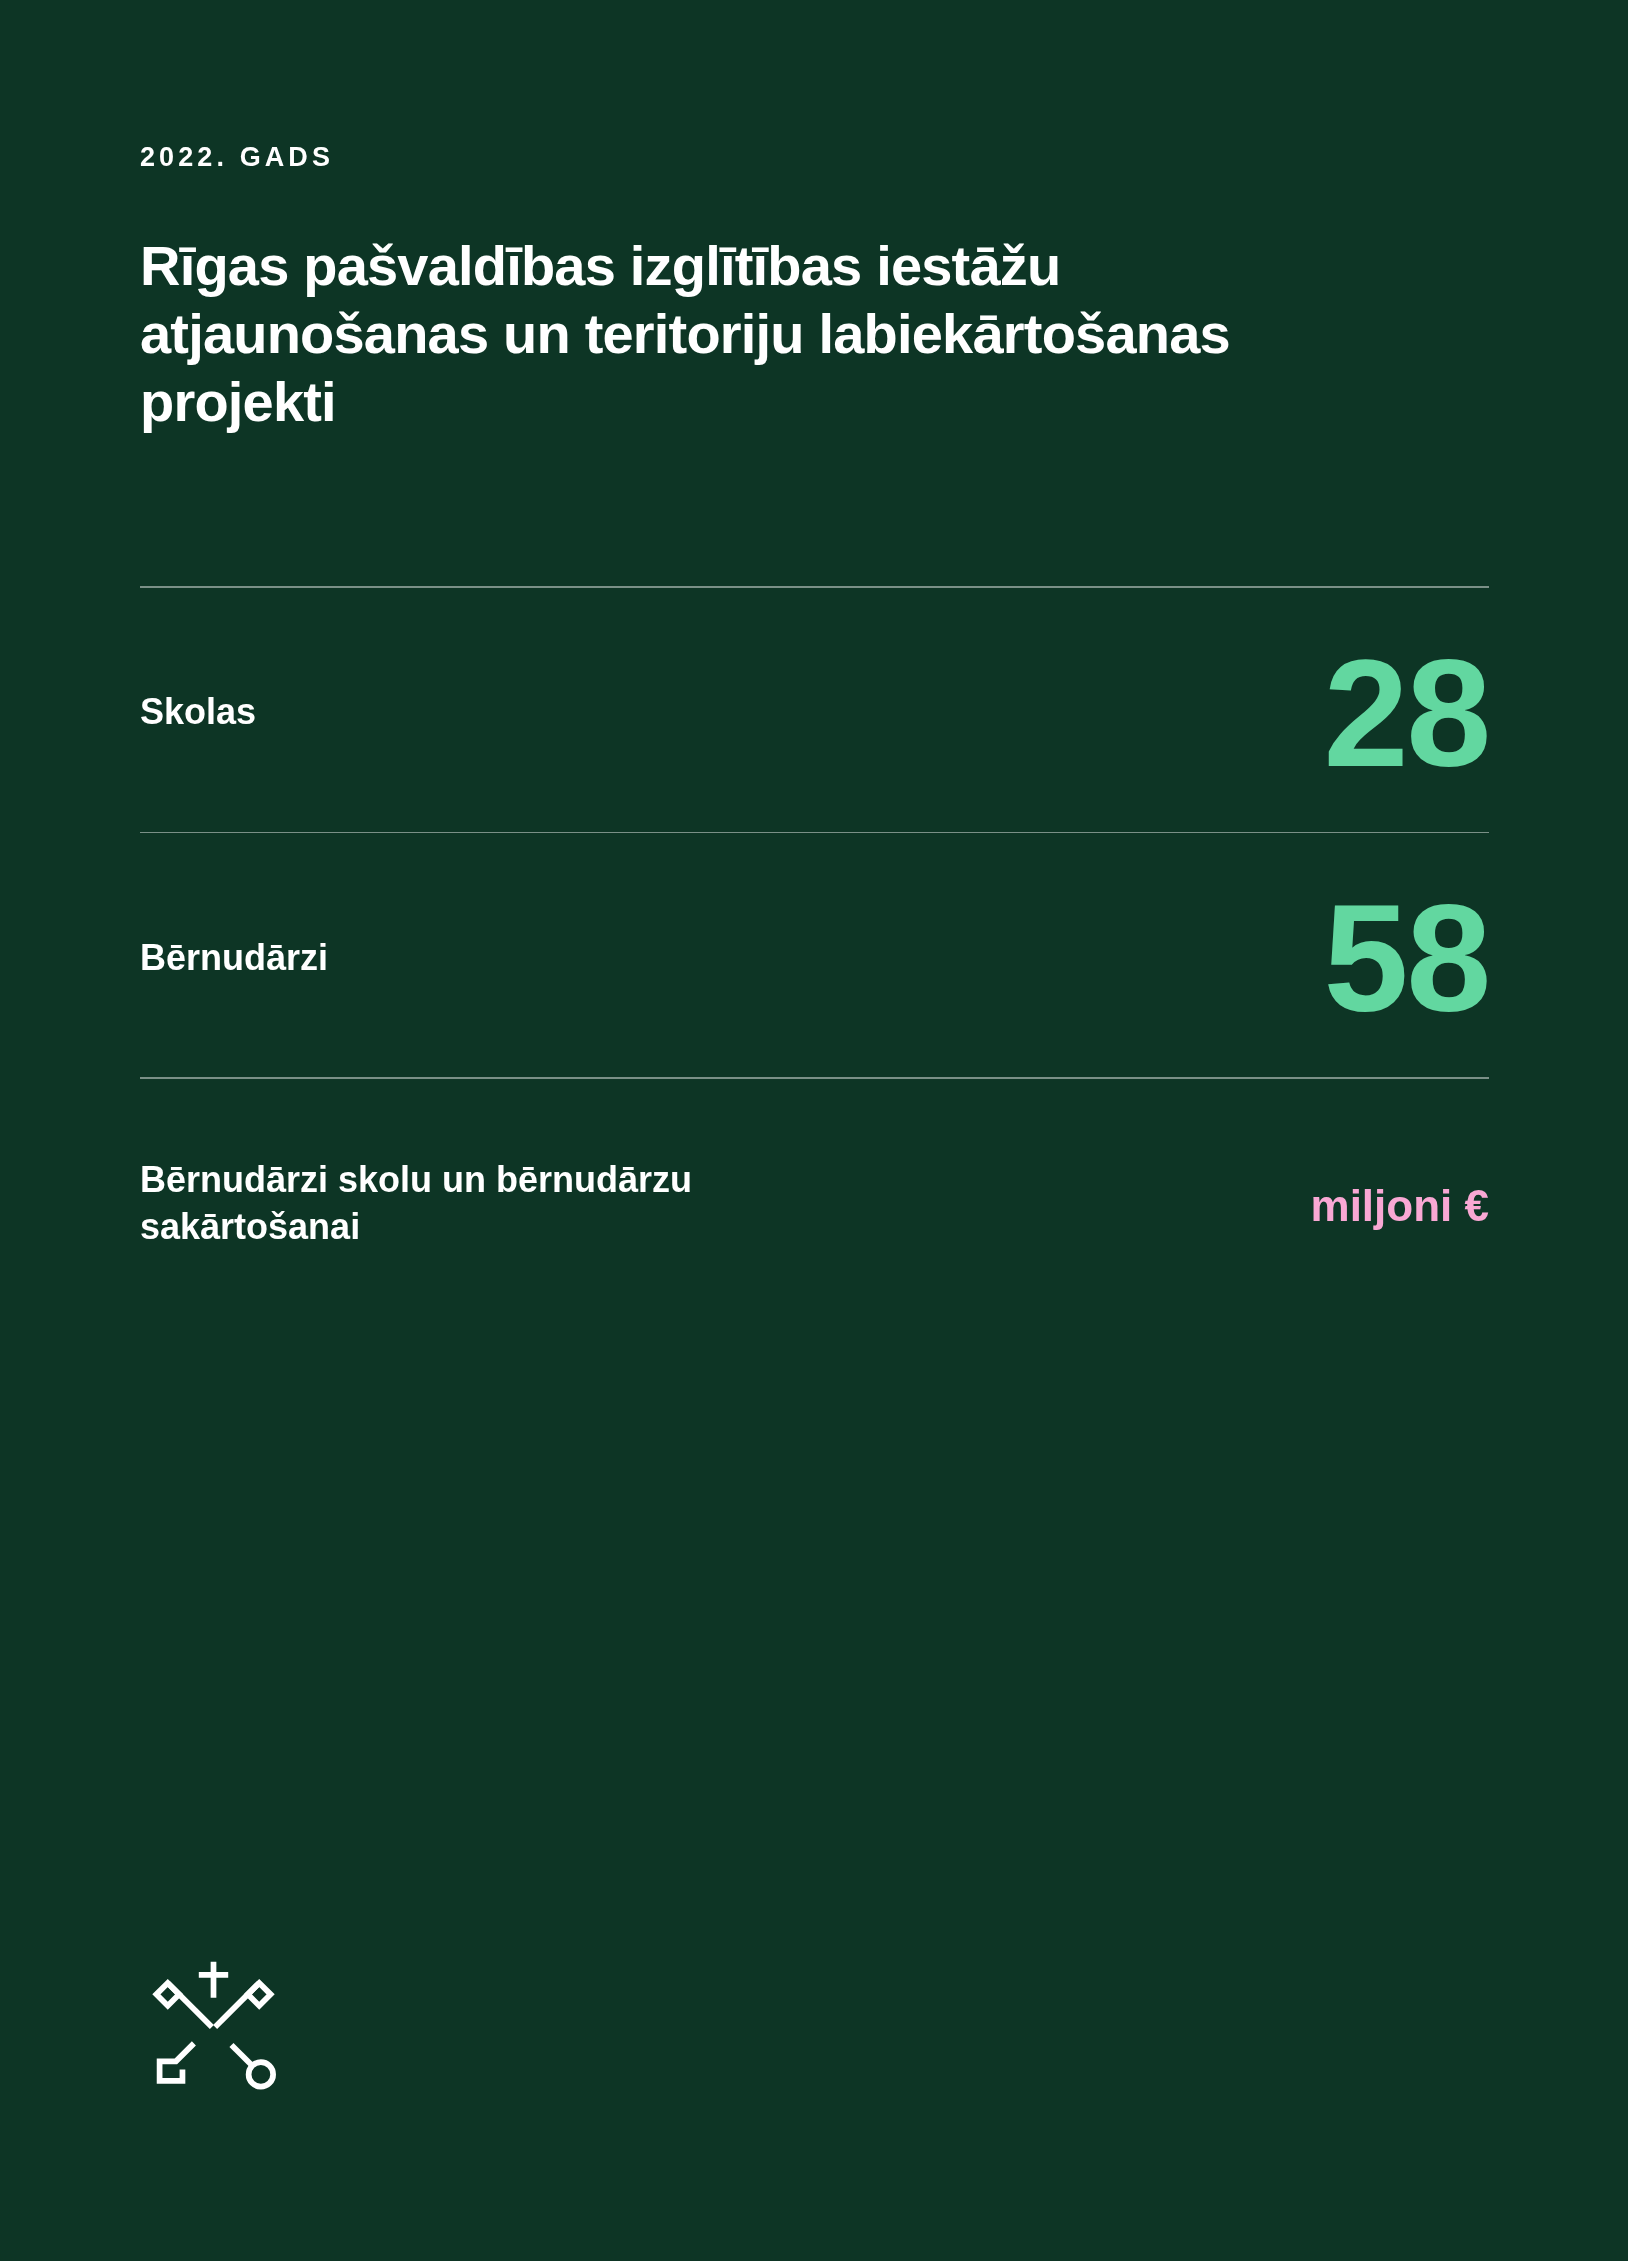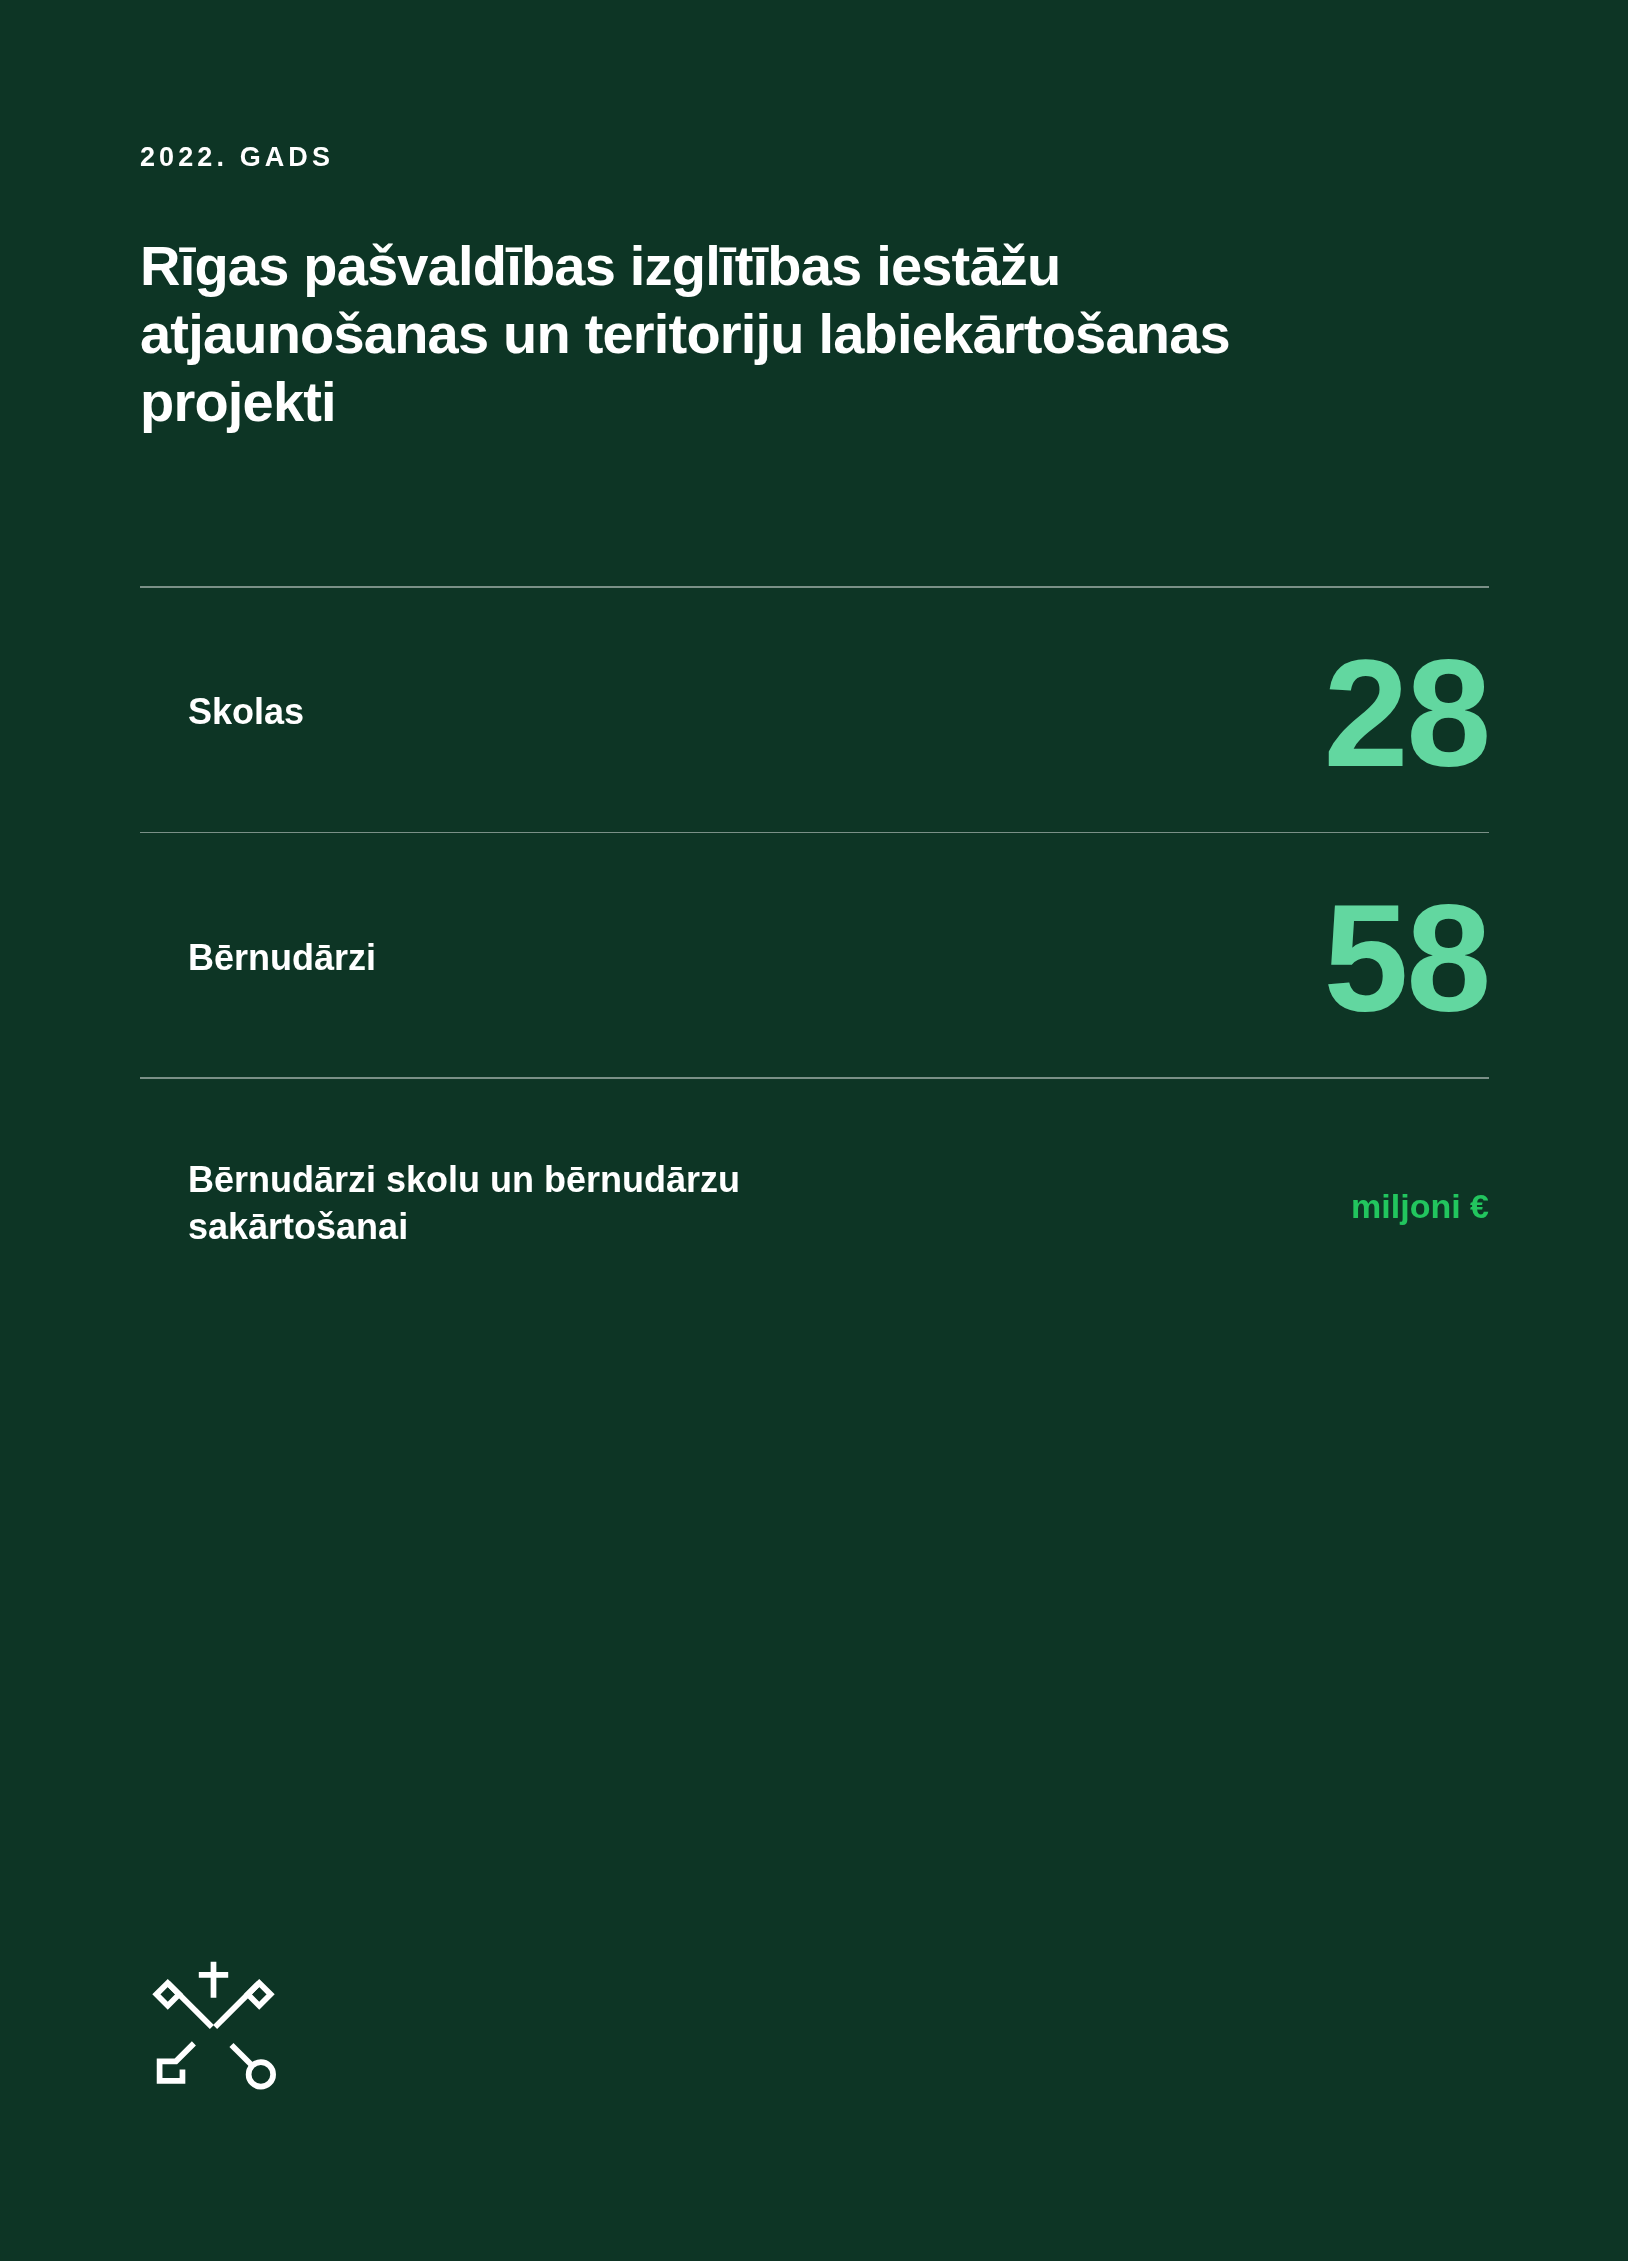--- a/index.html
+++ b/index.html
@@ -49,21 +49,20 @@
     background: rgba(255,255,255,0.45);
     width: 100%;
   }
   .stat-row {
     display: flex;
     align-items: center;
     justify-content: space-between;
     min-height: 244px;
     padding: 19.5px 0 14.7px 0;
     box-sizing: border-box;
-    margin-left: 48px;
   }
   .stat-label {
     font-size: 36px;
     font-weight: bold;
     line-height: 1.32;
     color: #ffffff;
     max-width: 733px;
   }
   .stat-value {
     font-size: 153px;
@@ -73,23 +72,23 @@
     letter-spacing: -2.4px;
     text-align: left;
     white-space: nowrap;
   }
   .stat-value-wrap {
     display: flex;
     flex-direction: column;
     align-items: flex-end;
   }
   .stat-unit {
-    font-size: 34px;
+    font-size: 44px;
     font-weight: bold;
-    color: #22c55e;
+    color: #f9a8d4;
     margin-top: 4.9px;
     line-height: 1;
   }
   .tilde {
     font-size: 122px;
     vertical-align: 0.16em;
     letter-spacing: 4.9px;
   }
 
   .logo {

